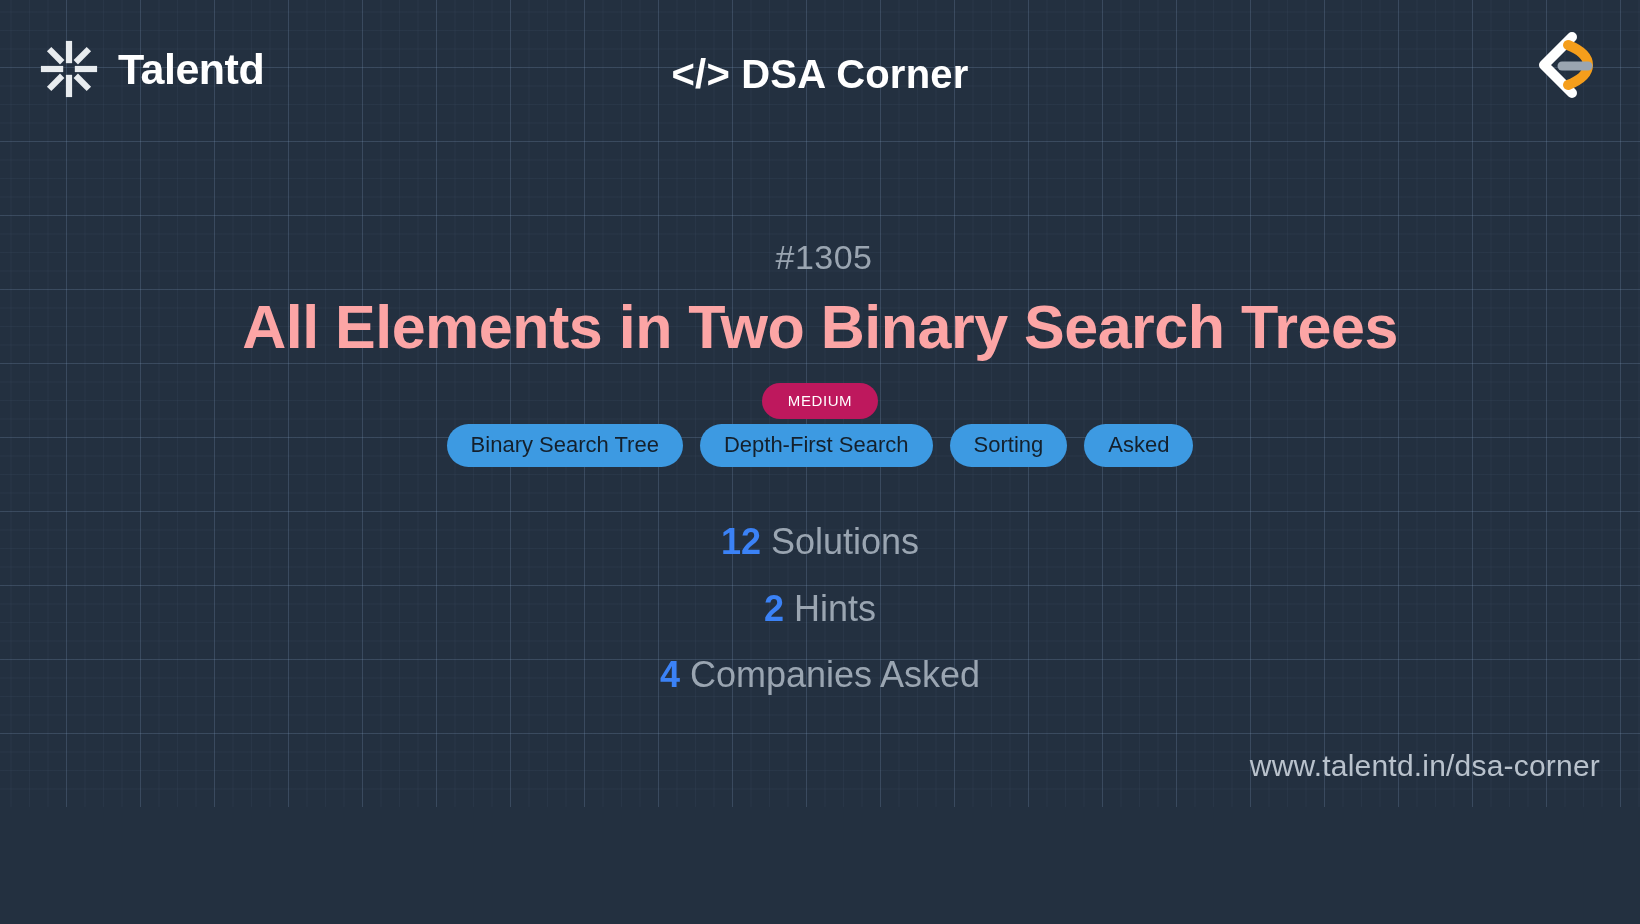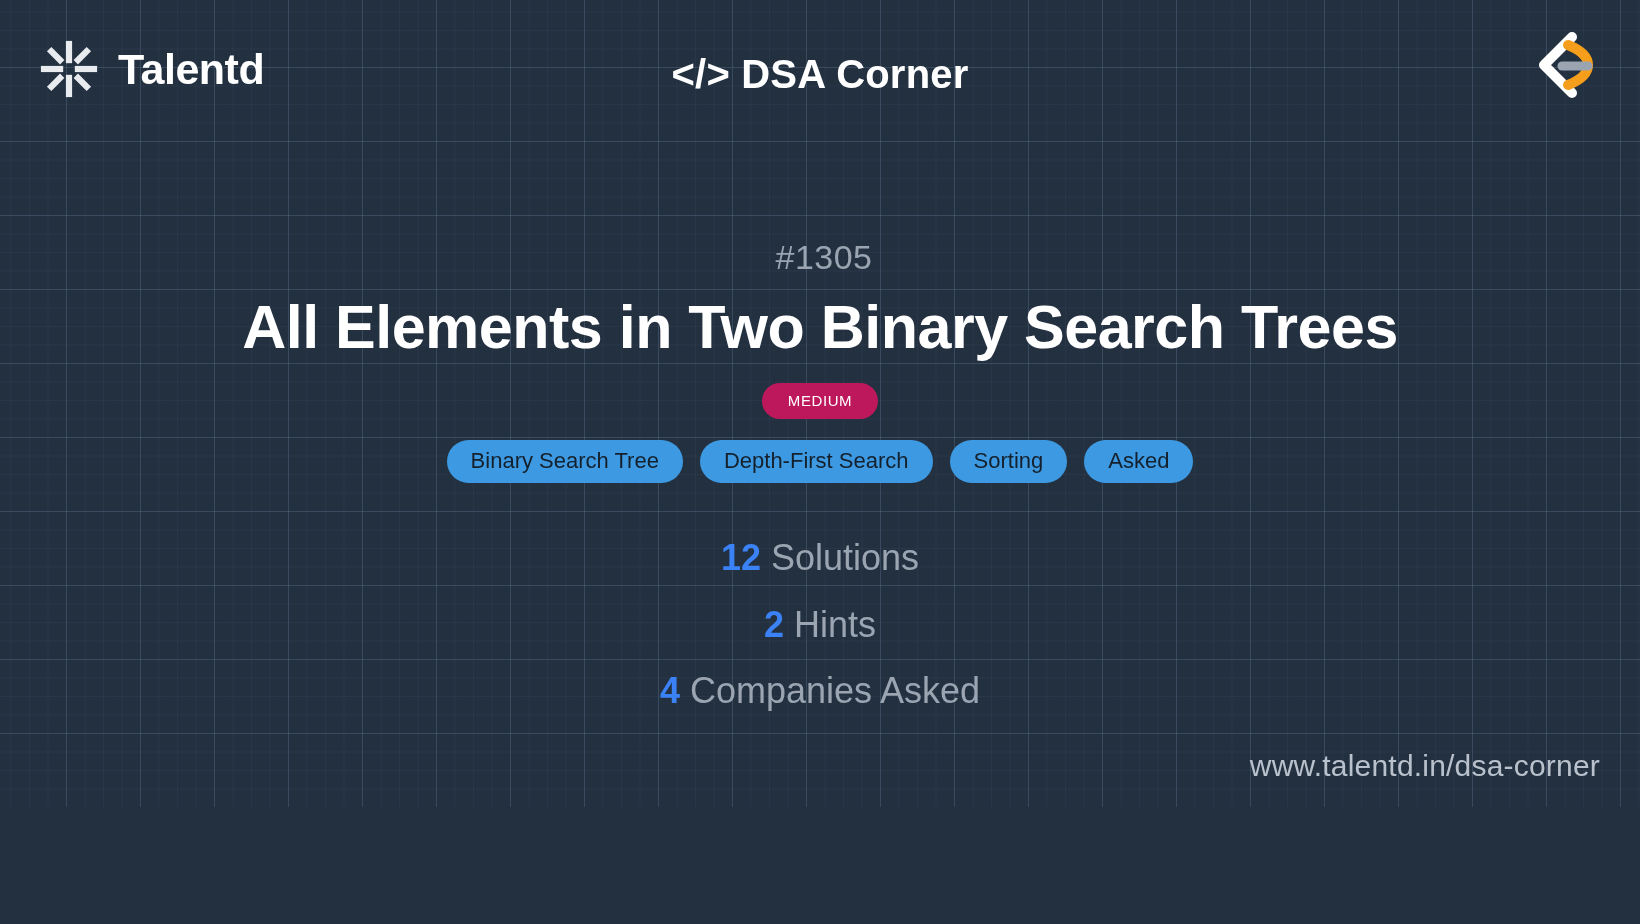--- a/index.html
+++ b/index.html
@@ -64,35 +64,35 @@
     text-align:center;
   }
   #problem-number {
     margin-top:82px;
     color:#9aa5b1; font-size:34px; font-weight:400;
     letter-spacing:0.5px;
     padding-left:8px;
   }
   #problem-title {
     margin-top:18px;
-    color:#ffffff; font-size:61px; font-weight:700;
+    color:#fca5a5; font-size:61px; font-weight:700;
     letter-spacing:-0.5px; line-height:1.08;
     padding:0 60px;
   }
   #difficulty-row { margin-top:22px; }
   #difficulty-badge {
     display:inline-block;
     background:#be185d; color:#ffffff;
     font-size:15px; font-weight:400;
     letter-spacing:0.6px;
     padding:9px 26px 10px;
     border-radius:22px;
   }
   #tags-row {
-    margin-top:21px;
+    margin-top:5px;
     display:flex; justify-content:center; align-items:center;
     flex-wrap:wrap; gap:17px;
   }
   .tag-pill {
     background:#3d9ae2; color:#14202c;
     font-size:22px; font-weight:400;
     padding:8px 24px 10px;
     border-radius:22px;
     white-space:nowrap;
     line-height:1.15;

